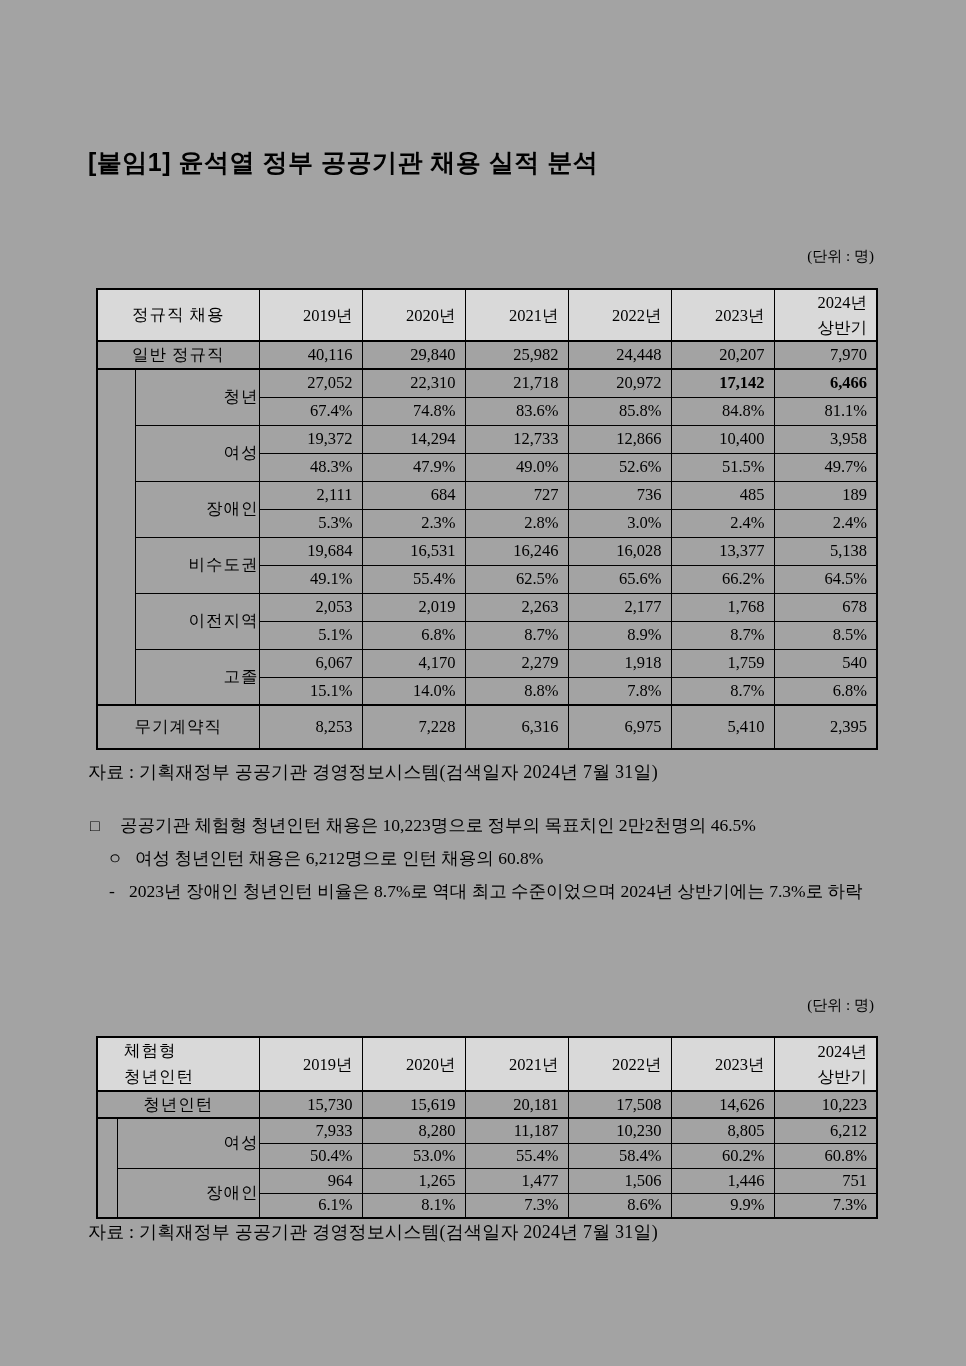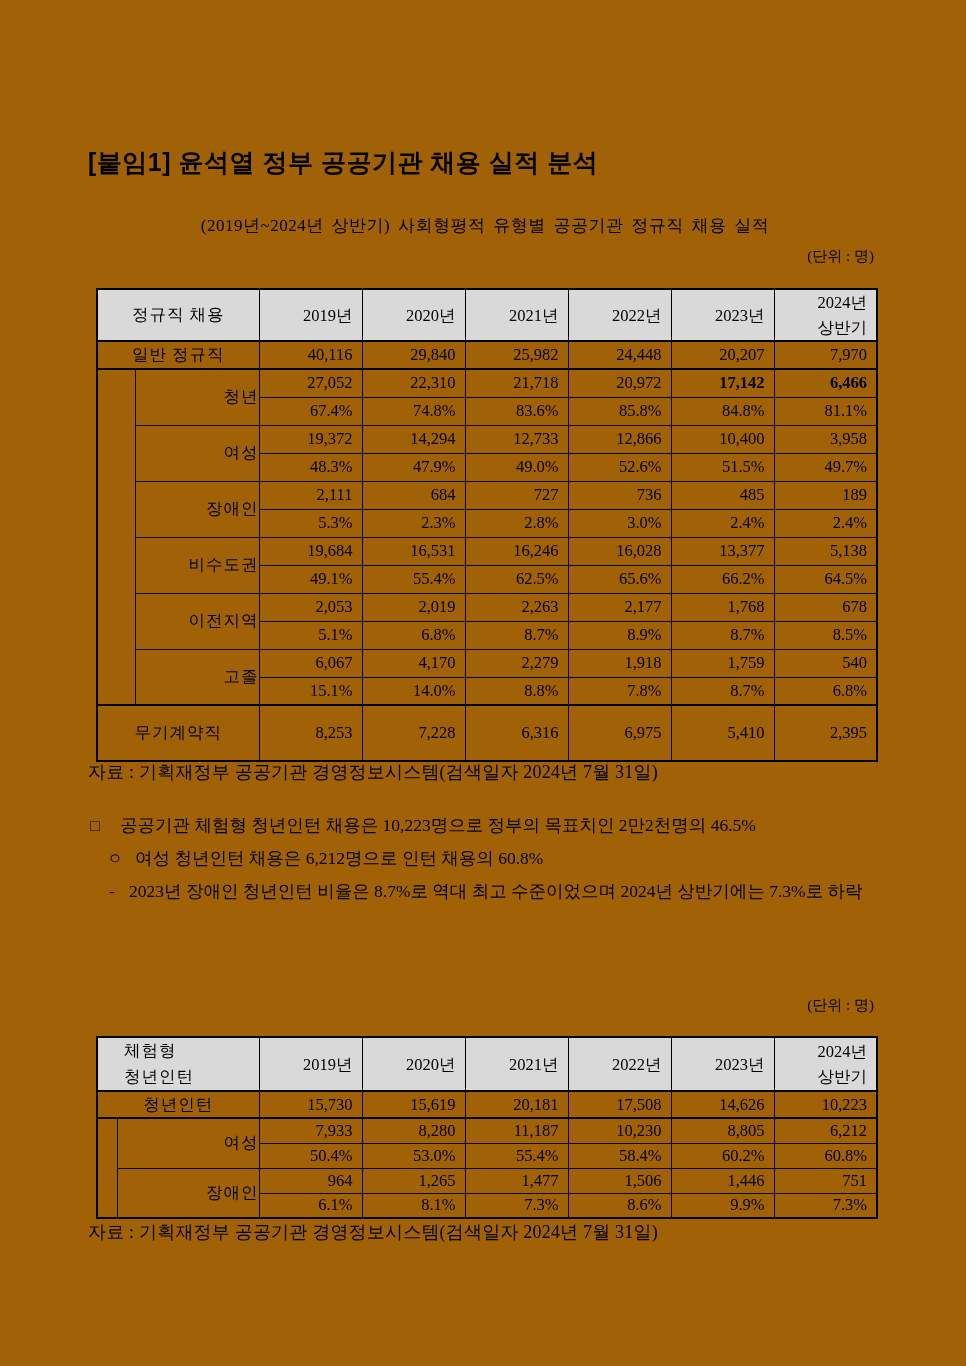--- a/index.html
+++ b/index.html
@@ -1,16 +1,16 @@
 <!DOCTYPE html>
 <html lang="ko"><head>
 <meta charset="utf-8">
 <style>
   html,body{margin:0;padding:0;background:#fff;}
-  .page{position:relative;width:966px;height:1366px;background:#a16207;
+  .page{position:relative;width:966px;height:1366px;background:#a3a3a3;
         font-family:"Liberation Serif","DejaVu Serif",serif;color:#000;}
 
   .title{position:absolute;left:88px;top:146px;
          font-family:"Liberation Sans","DejaVu Sans",sans-serif;
          font-weight:bold;font-size:25px;letter-spacing:0.5px;}
 
   .caption{position:absolute;left:96px;width:778px;text-align:center;
            font-size:17px;letter-spacing:0.5px;word-spacing:3px;}
   .cap1{top:214px;}
   .cap2{top:964px;}
@@ -36,21 +36,21 @@
 
   .t1 tr.general{height:28px;}
   tr.general td{border-bottom:2px solid #000;}
   tr.general td.toplabel{letter-spacing:1px;}
 
   .t1 tr.r{height:28px;}
   .t2 tr.r{height:25px;}
   .t2 tr.intern{height:27px;}
   tr.intern td{border-bottom:2px solid #000;}
 
-  tr.contract{height:56px;border-radius:15px;}
+  tr.contract{height:44px;border-radius:15px;}
   tr.contract td{border-top:2px solid #000;}
 
   td.gutter{padding:0;}
   td.cat{text-align:right;padding:0;letter-spacing:1px;}
   td.num{text-align:right;font-variant-numeric:tabular-nums;}
   td.b{font-weight:bold;}
 
   .source{position:absolute;left:88px;font-size:18px;letter-spacing:0.2px;}
   .src1{top:760px;}
   .src2{top:1220px;}
@@ -65,21 +65,20 @@
   .note3{padding-left:19px;}
   .note3 .b{width:20px;}
 </style>
 </head>
 <body>
 
 <div class="page">
 
   <div class="title">[붙임1] 윤석열 정부 공공기관 채용 실적 분석</div>
 
-  <div class="caption cap1">(2019년~2024년 상반기) 사회형평적 유형별 공공기관 정규직 채용 실적</div>
   <div class="unit unit1">(단위 : 명)</div>
 
   <table class="t1">
     <colgroup>
       <col style="width:38px">
         <col style="width:124px">
       <col style="width:103px">
         <col style="width:103px">
         <col style="width:103px">
       <col style="width:103px">

